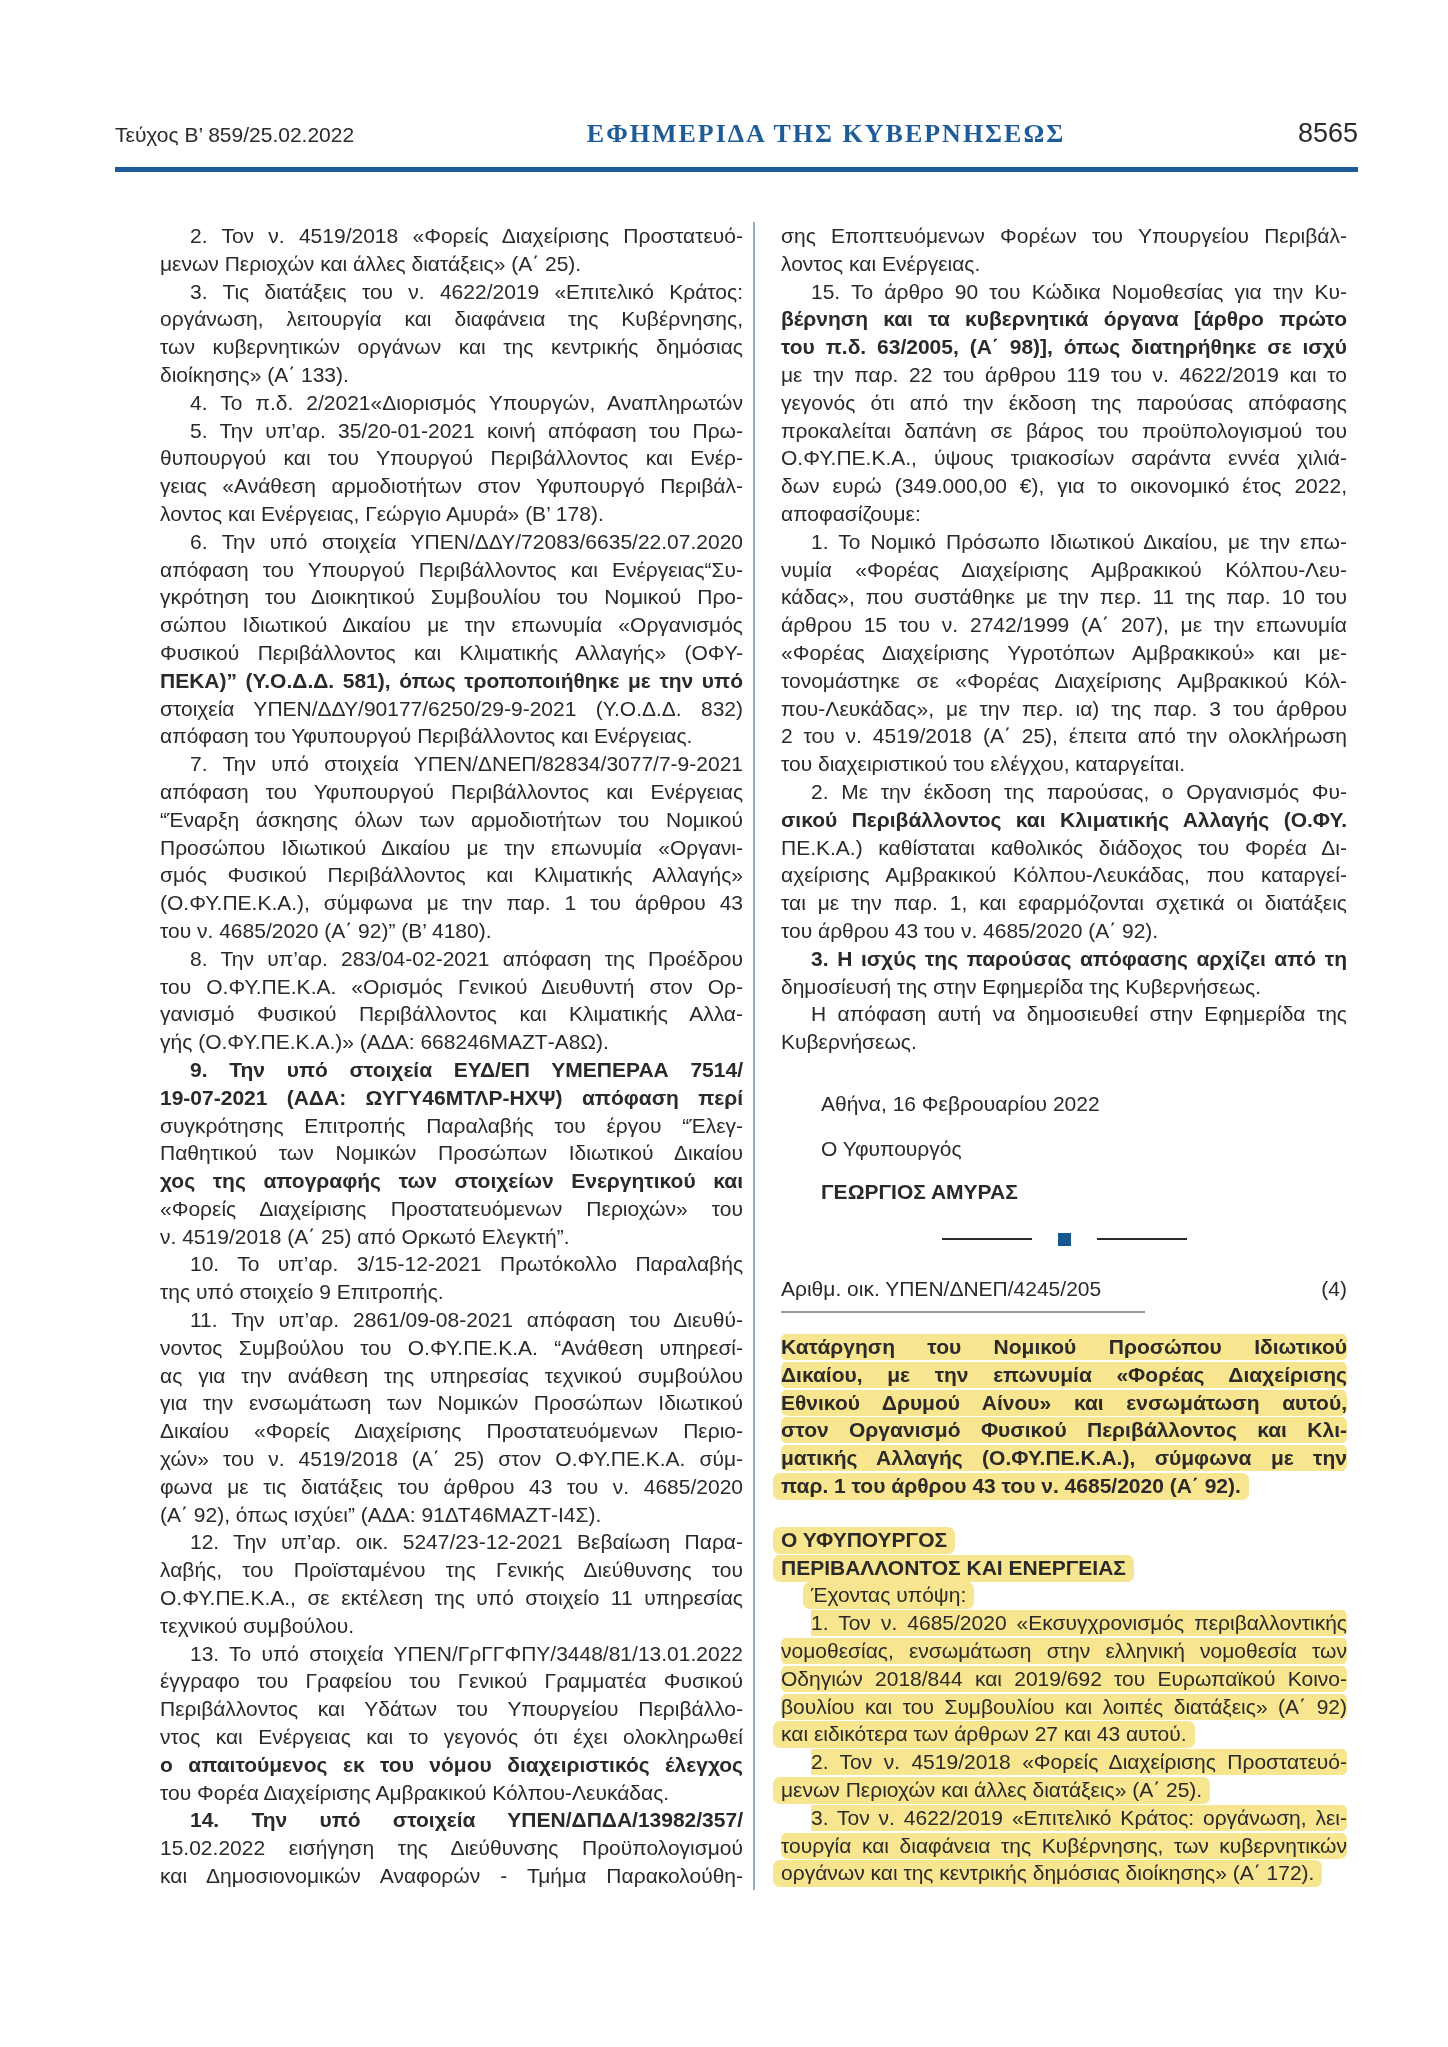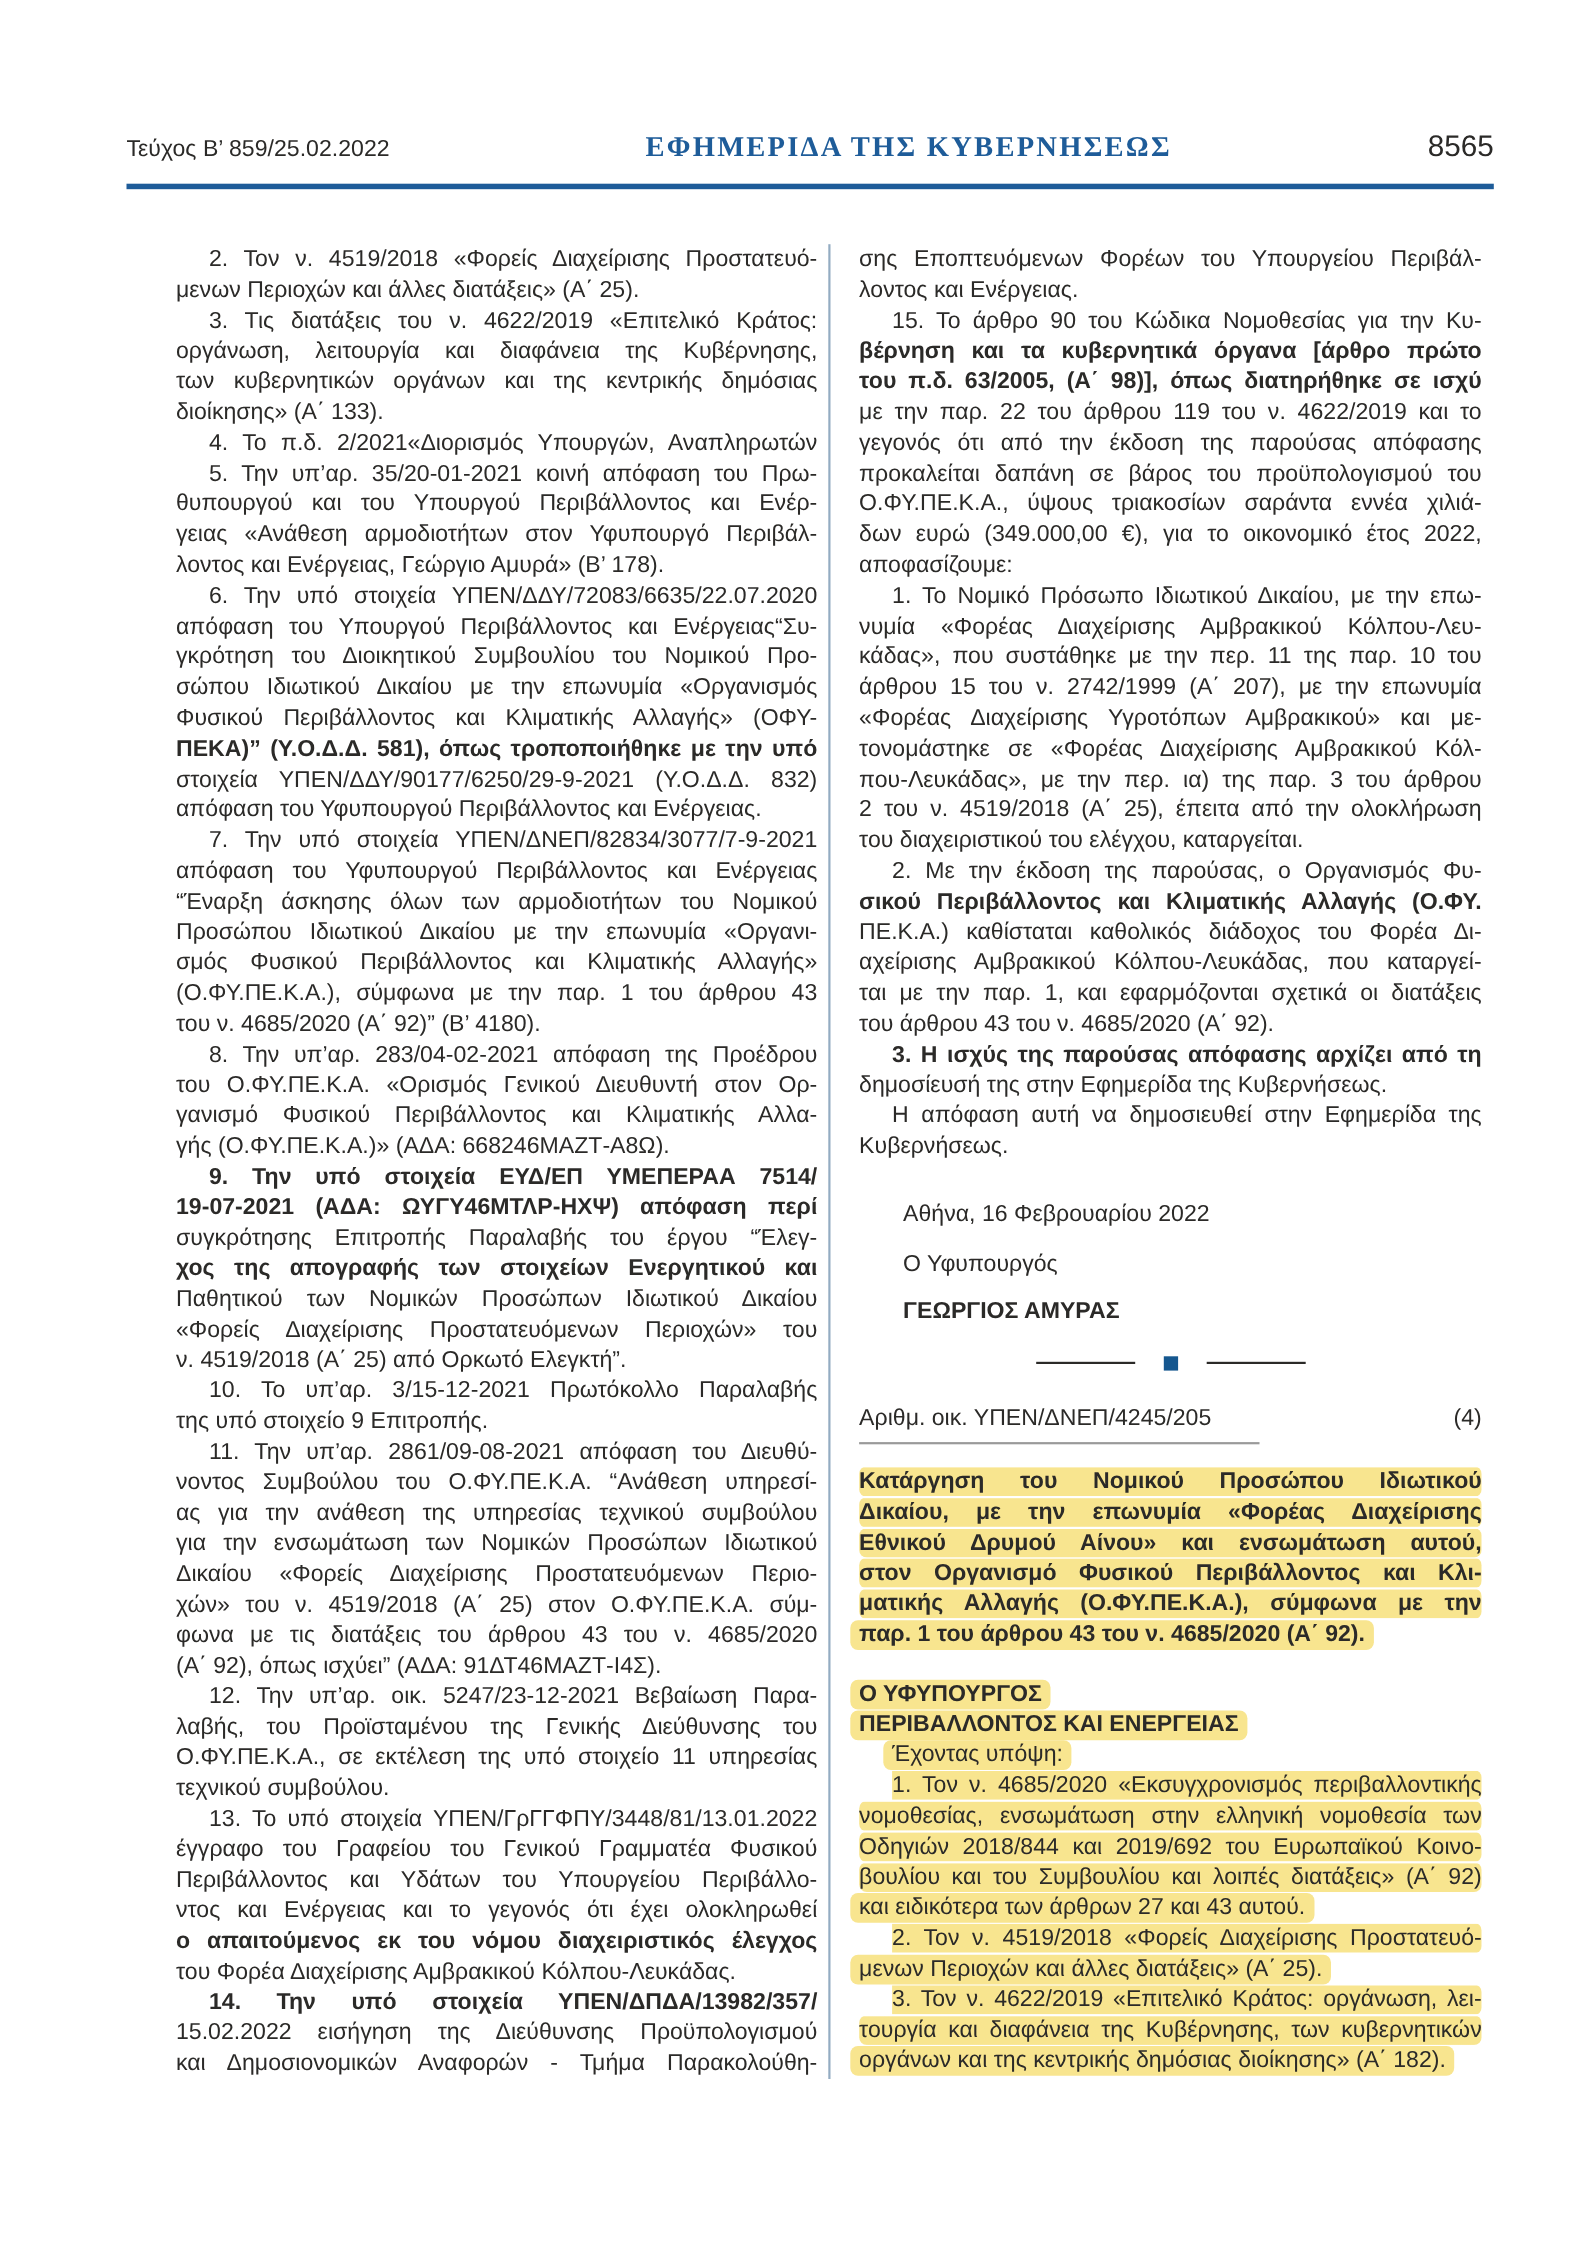--- a/index.html
+++ b/index.html
@@ -108,22 +108,22 @@
         <div class="para">
           <div class="ln ind"><span class="t">8. Την υπ’αρ. 283/04-02-2021 απόφαση της Προέδρου</span></div>
           <div class="ln"><span class="t">του Ο.ΦΥ.ΠΕ.Κ.Α. «Ορισμός Γενικού Διευθυντή στον Ορ-</span></div>
           <div class="ln"><span class="t">γανισμό Φυσικού Περιβάλλοντος και Κλιματικής Αλλα-</span></div>
           <div class="ln end"><span class="t">γής (Ο.ΦΥ.ΠΕ.Κ.Α.)» (ΑΔΑ: 668246ΜΑΖΤ-Α8Ω).</span></div>
         </div>
         <div class="para">
           <div class="ln ind bold"><span class="t">9. Την υπό στοιχεία ΕΥΔ/ΕΠ ΥΜΕΠΕΡΑΑ 7514/</span></div>
           <div class="ln bold"><span class="t">19-07-2021 (ΑΔΑ: ΩΥΓΥ46ΜΤΛΡ-ΗΧΨ) απόφαση περί</span></div>
           <div class="ln"><span class="t">συγκρότησης Επιτροπής Παραλαβής του έργου “Έλεγ-</span></div>
+          <div class="ln"><span class="t">Παθητικού των Νομικών Προσώπων Ιδιωτικού Δικαίου</span></div>
           <div class="ln bold"><span class="t">χος της απογραφής των στοιχείων Ενεργητικού και</span></div>
-          <div class="ln"><span class="t">Παθητικού των Νομικών Προσώπων Ιδιωτικού Δικαίου</span></div>
           <div class="ln"><span class="t">«Φορείς Διαχείρισης Προστατευόμενων Περιοχών» του</span></div>
           <div class="ln end"><span class="t">ν. 4519/2018 (Α΄ 25) από Ορκωτό Ελεγκτή”.</span></div>
         </div>
         <div class="para">
           <div class="ln ind"><span class="t">10. Το υπ’αρ. 3/15-12-2021 Πρωτόκολλο Παραλαβής</span></div>
           <div class="ln end"><span class="t">της υπό στοιχείο 9 Επιτροπής.</span></div>
         </div>
         <div class="para">
           <div class="ln ind"><span class="t">11. Την υπ’αρ. 2861/09-08-2021 απόφαση του Διευθύ-</span></div>
           <div class="ln"><span class="t">νοντος Συμβούλου του Ο.ΦΥ.ΠΕ.Κ.Α. “Ανάθεση υπηρεσί-</span></div>
@@ -233,17 +233,17 @@
           <div class="ln hlf"><span class="t">βουλίου και του Συμβουλίου και λοιπές διατάξεις» (Α΄ 92)</span></div>
           <div class="ln end"><span class="t hl">και ειδικότερα των άρθρων 27 και 43 αυτού.</span></div>
         </div>
         <div class="para">
           <div class="ln ind hlf"><span class="t">2. Τον ν. 4519/2018 «Φορείς Διαχείρισης Προστατευό-</span></div>
           <div class="ln end"><span class="t hl">μενων Περιοχών και άλλες διατάξεις» (Α΄ 25).</span></div>
         </div>
         <div class="para">
           <div class="ln ind hlf"><span class="t">3. Τον ν. 4622/2019 «Επιτελικό Κράτος: οργάνωση, λει-</span></div>
           <div class="ln hlf"><span class="t">τουργία και διαφάνεια της Κυβέρνησης, των κυβερνητικών</span></div>
-          <div class="ln end"><span class="t hl">οργάνων και της κεντρικής δημόσιας διοίκησης» (Α΄ 182).</span></div>
+          <div class="ln end"><span class="t hl">οργάνων και της κεντρικής δημόσιας διοίκησης» (Α΄ 172).</span></div>
         </div>
       </section>
   </main>
 </div>
 
 </body></html>

